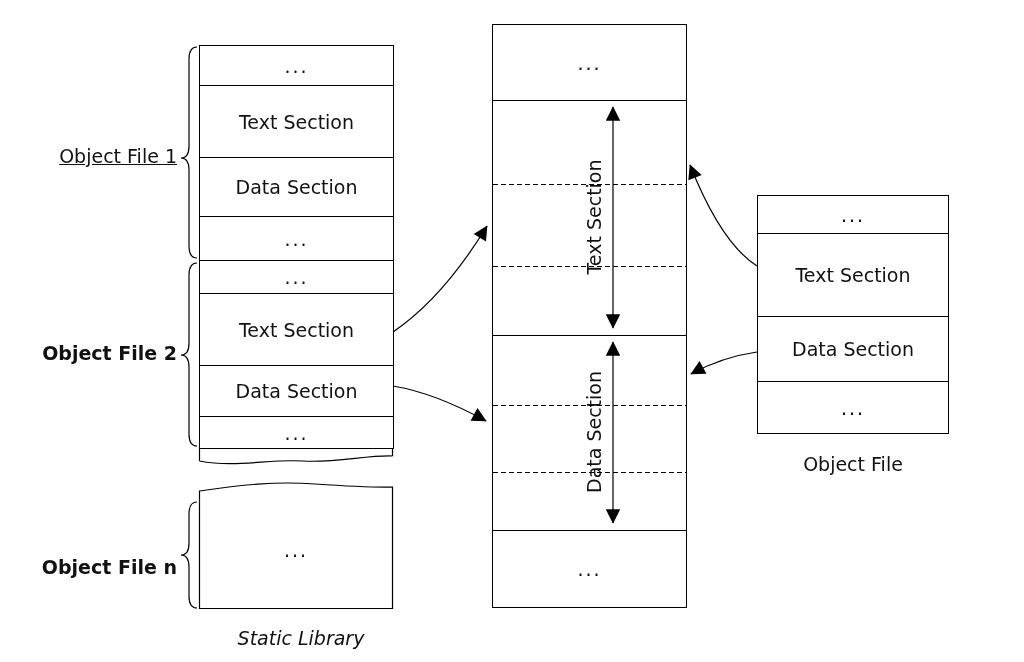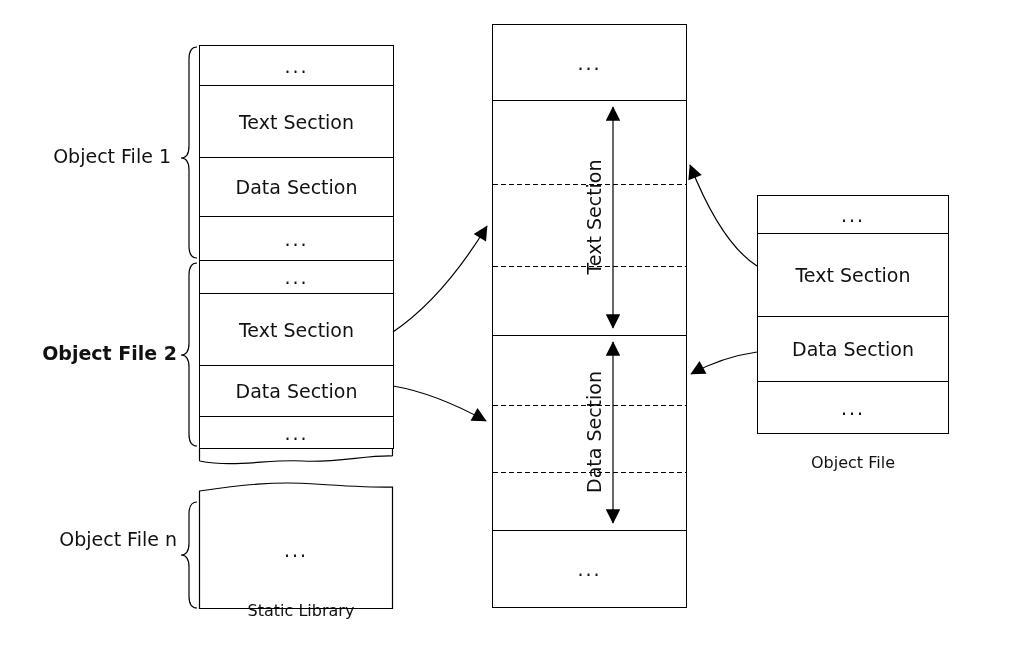--- a/index.html
+++ b/index.html
@@ -7,21 +7,21 @@
     position:relative;width:1024px;height:662px;background:#fff;overflow:hidden;
     font-family:"DejaVu Sans","Liberation Sans",sans-serif;color:#111;
   }
   .overlay{position:absolute;left:0;top:0;width:1024px;height:662px;pointer-events:none;}
   .box{position:absolute;border:1px solid #000;box-sizing:border-box;background:#fff;display:flex;flex-direction:column;}
   .row{display:flex;align-items:center;justify-content:center;border-bottom:1px solid #000;
        font-size:19px;box-sizing:border-box;flex:0 0 auto;}
   .row:last-child{border-bottom:none;flex:1 1 auto;}
   .dots{letter-spacing:2px;}
   .label{position:absolute;font-size:19px;white-space:nowrap;}
-  .caption{position:absolute;font-size:16px;text-align:center;white-space:nowrap;}
+  .caption{position:absolute;font-size:19px;text-align:center;white-space:nowrap;}
   .vlabel{position:absolute;font-size:19px;white-space:nowrap;
           transform:translate(-50%,-50%) rotate(-90deg);transform-origin:center center;}
   .right-align{text-align:right;}
 </style>
 </head>
 <body>
 
 <div class="stage">
 
   <div class="box" style="left:199px;top:45px;width:195px;height:404px;border-bottom:none;">
@@ -47,25 +47,25 @@
   <div class="vlabel" style="left:594px;top:217px;">Text Section</div>
   <div class="vlabel" style="left:594px;top:432px;">Data Section</div>
 
   <div class="box" style="left:757px;top:195px;width:192px;height:239px;">
     <div class="row dots" style="height:38px">...</div>
     <div class="row" style="height:83px">Text Section</div>
     <div class="row" style="height:65px">Data Section</div>
     <div class="row dots">...</div>
   </div>
 
-  <div class="label right-align" style="left:26px;top:145px;width:145px;">Object File 1</div>
+  <div class="label right-align" style="left:32px;top:145px;width:145px;text-decoration:underline;">Object File 1</div>
   <div class="label right-align" style="left:32px;top:342px;width:145px;font-weight:bold;">Object File 2</div>
-  <div class="label right-align" style="left:32px;top:528px;width:145px;">Object File n</div>
+  <div class="label right-align" style="left:32px;top:556px;width:145px;font-weight:bold;">Object File n</div>
 
-  <div class="caption" style="left:201px;top:601px;width:200px;">Static Library</div>
+  <div class="caption" style="left:201px;top:627px;width:200px;font-style:italic;">Static Library</div>
   <div class="caption" style="left:753px;top:453px;width:200px;">Object File</div>
 
   <svg class="overlay" viewBox="0 0 1024 662" xmlns="http://www.w3.org/2000/svg">
     <defs>
       <marker id="arrow" viewBox="0 0 10 10" refX="9.5" refY="5" markerWidth="17" markerHeight="12" orient="auto-start-reverse">
         <path d="M0,0 L10,5 L0,10 Z" fill="#000"></path>
       </marker>
     </defs>
 
     <path d="M197,47 Q189,47 189,59 L189,146 Q189,158 181,158 Q189,158 189,170 L189,246 Q189,258 197,258" fill="none" stroke="#000" stroke-width="1.2"></path>

